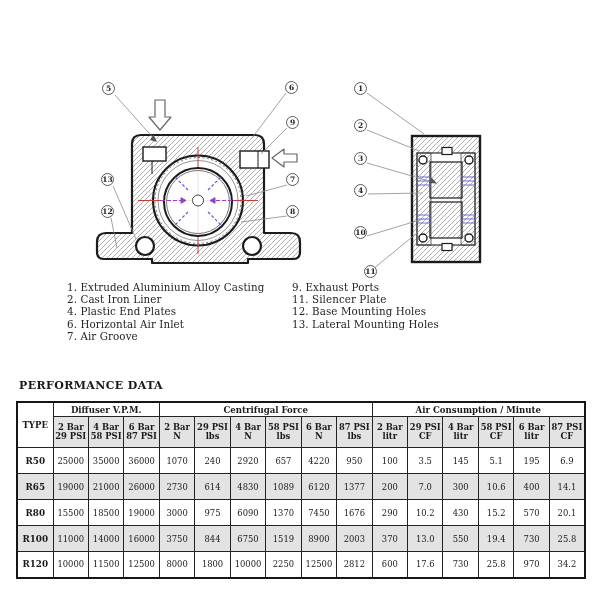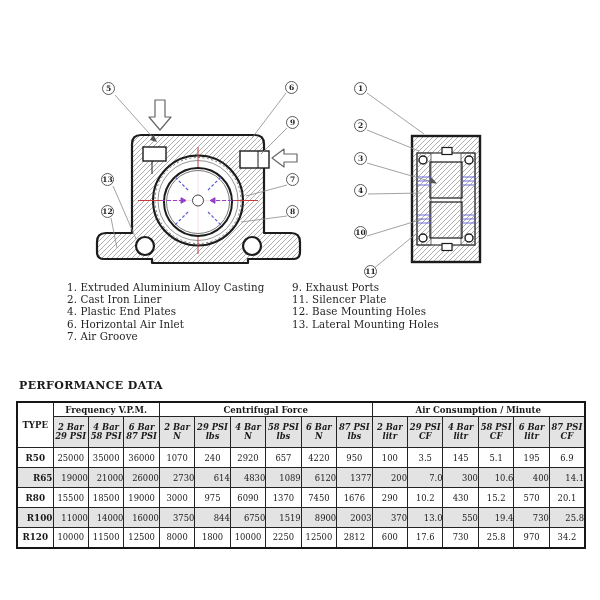--- a/index.html
+++ b/index.html
@@ -37,25 +37,25 @@
     border-collapse:collapse;table-layout:fixed;width:570px;
     font-size:8.4px;color:#1a1a1a;
     border:2px solid #161616;
   }
   table.perf th,table.perf td{
     border:1px solid #232323;text-align:center;vertical-align:middle;
     padding:0;overflow:hidden;background:#fff;
   }
   table.perf col.type-col{width:36px;}
   tr.group-row th{height:13px;font-weight:bold;font-size:8.6px;}
-  tr.sub-row th{height:30px;font-weight:bold;background:var(--table_shade);line-height:9.5px;font-style:italic;}
+  tr.sub-row th{height:30px;font-weight:bold;background:var(--table_shade);line-height:9.5px;}
   th.type-head{font-size:9px;font-weight:bold;background:#fff;}
-  tbody tr{height:20px;}
+  tbody tr{height:26px;}
   tbody td.type-cell{font-weight:bold;font-size:8.8px;}
-  tbody tr.alt td{background:var(--table_shade);text-align:right;}
+  tbody tr.alt td{background:var(--table_shade);}
 
   
   .ln{stroke:#1c1c1c;fill:none;}
   .red{stroke:var(--centerline_red);}
   .jet{stroke:var(--jet_blue);}
   .flow{stroke:var(--flow_purple);fill:var(--flow_purple);}
   .leader{stroke:var(--leader);stroke-width:0.8;fill:none;}
 </style>
 </head>
 <body>
@@ -223,21 +223,21 @@
           <col>
           <col>
           <col>
           <col>
           <col>
           <col>
         </colgroup>
       <thead id="perf-head">
           <tr class="group-row">
             <th rowspan="2" class="type-head">TYPE</th>
-            <th colspan="3">Frequency V.P.M.</th>
+            <th colspan="3">Diffuser V.P.M.</th>
             <th colspan="6">Centrifugal Force</th>
             <th colspan="6">Air Consumption / Minute</th>
           </tr>
           <tr class="sub-row">
             <th>
               <div>2 Bar</div>
               <div>29 PSI</div>
             </th>
             <th>
               <div>4 Bar</div>

